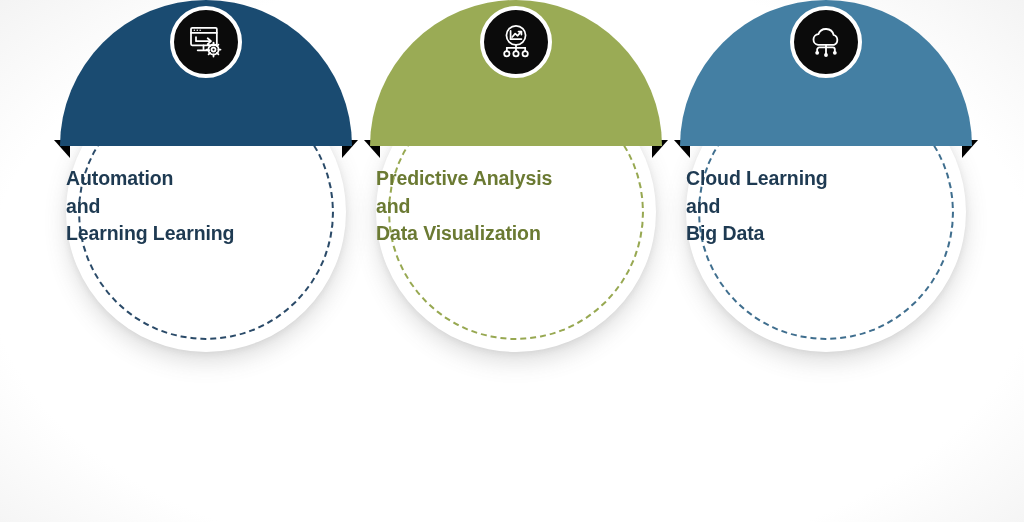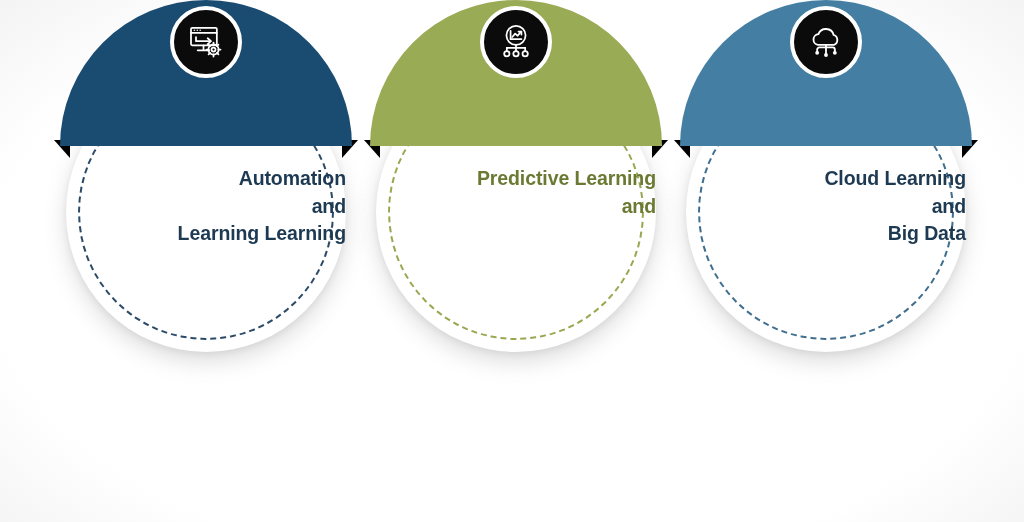--- a/index.html
+++ b/index.html
@@ -107,21 +107,21 @@
     height: 40px;
     display: block;
   }
 
   
   .label {
     position: absolute;
     left: 30px;
     top: 165px;
     width: 280px;
-    text-align: right;
+    text-align: left;
     line-height: 1.42;
     font-size: 19.5px;
     font-weight: bold;
     letter-spacing: -0.1px;
   }
   .label .ln { display: block; white-space: nowrap; }
 </style>
 </head>
 <body>
 
@@ -184,22 +184,23 @@
           <line x1="13" y1="31" x2="13" y2="35"></line>
           <line x1="24" y1="31" x2="24" y2="35"></line>
           <line x1="35" y1="31" x2="35" y2="35"></line>
           <circle cx="13" cy="38" r="3.2"></circle>
           <circle cx="24" cy="38" r="3.2"></circle>
           <circle cx="35" cy="38" r="3.2"></circle>
         </svg>
       </span>
     </div>
     <div class="label" style="color: rgb(107, 122, 51);">
-      <span class="ln">Predictive Learning</span>
+      <span class="ln">Predictive Analysis</span>
       <span class="ln">and</span>
+      <span class="ln">Data Visualization</span>
     </div>
   </div>
 
   <div class="card" style="left:656px;">
     <div class="body-circle"></div>
     <div class="dash-ring" style="border-color: rgb(63, 110, 142);"></div>
     <div class="fold left"></div>
     <div class="fold right"></div>
     <div class="cap" style="background: rgb(68, 127, 163);"></div>
     <div class="badge" style="background: rgb(11, 11, 11);">

